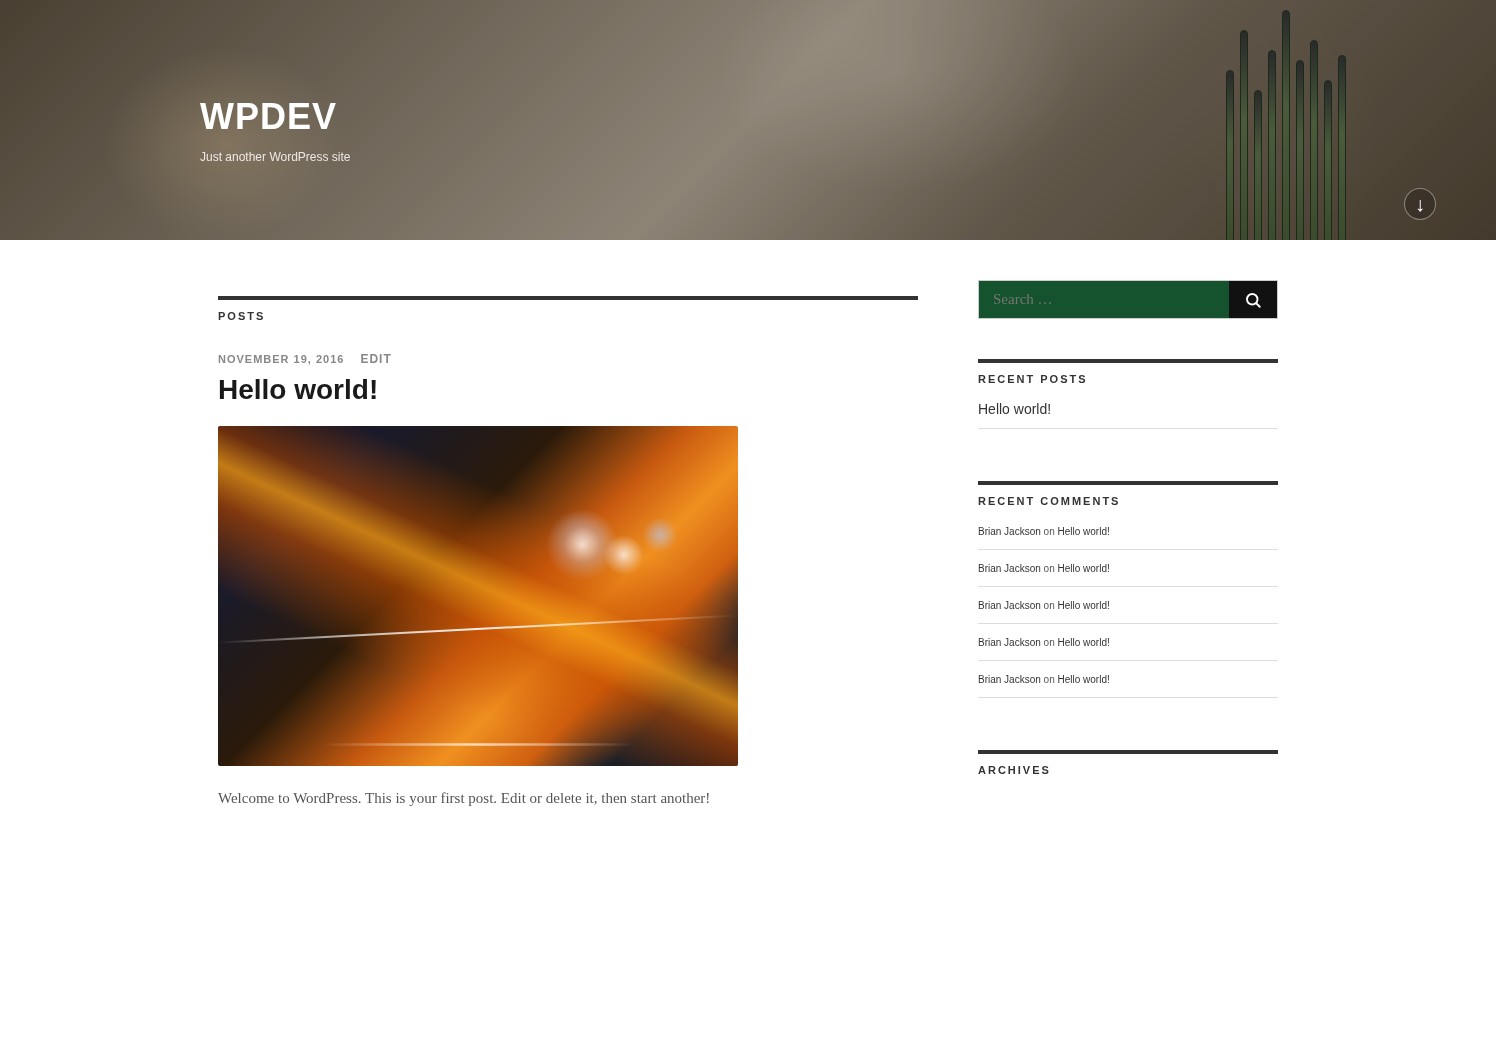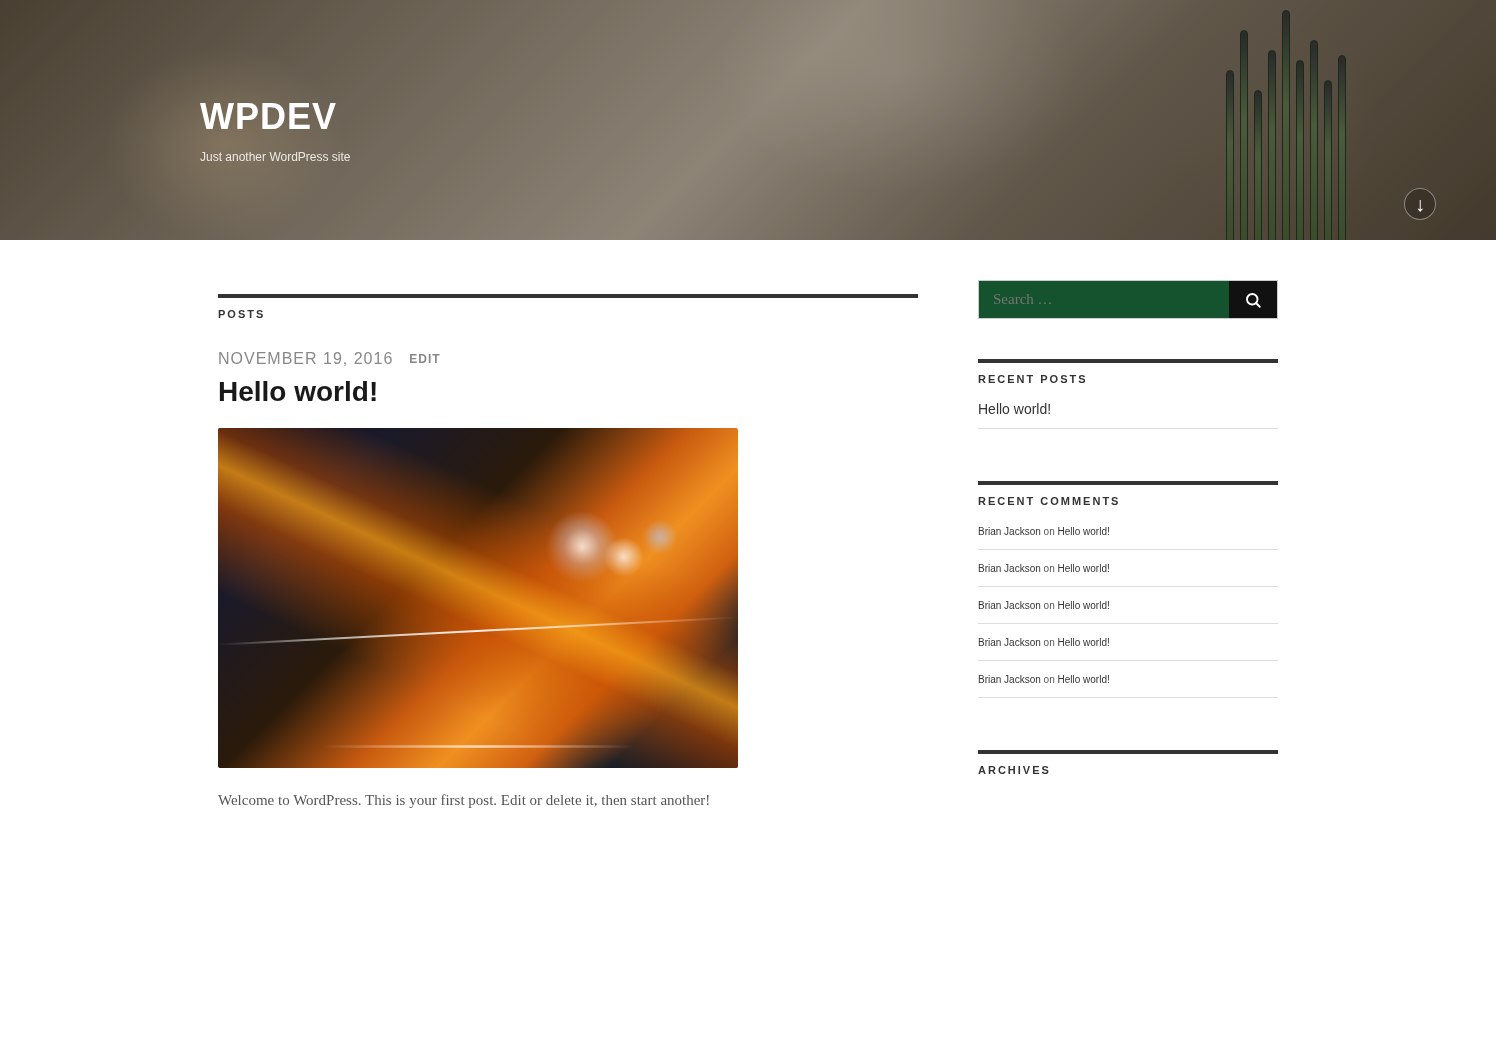--- a/index.html
+++ b/index.html
@@ -120,22 +120,22 @@
       margin-bottom: 30px;
     }
     .post-meta {
       display: flex;
       align-items: center;
       gap: 16px;
       margin-bottom: 8px;
     }
     .post-date {
       font-family: Arial, sans-serif;
-      font-size: 16px;
-      font-weight: 400;
+      font-size: 11px;
+      font-weight: 700;
       letter-spacing: 1px;
       color: #888;
       text-transform: uppercase;
     }
     .post-edit-link {
       font-family: Arial, sans-serif;
       font-size: 12px;
       font-weight: 700;
       letter-spacing: 1px;
       color: #888;

